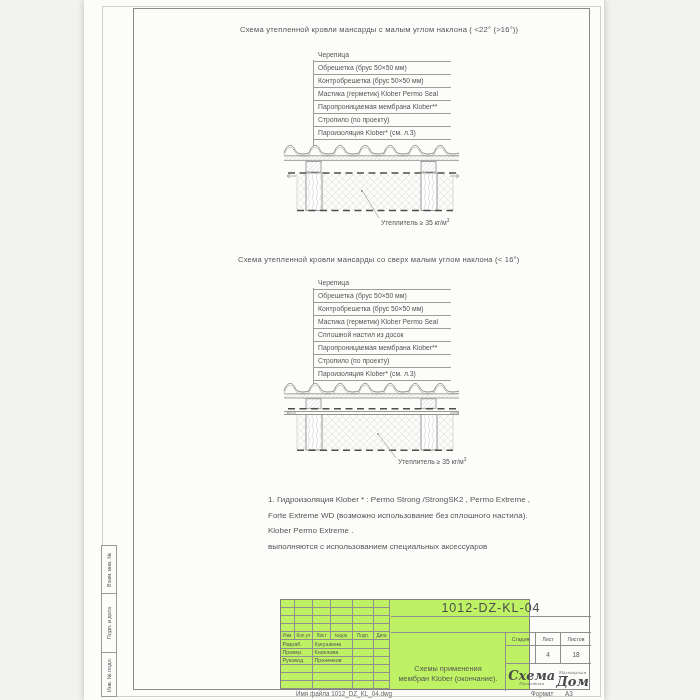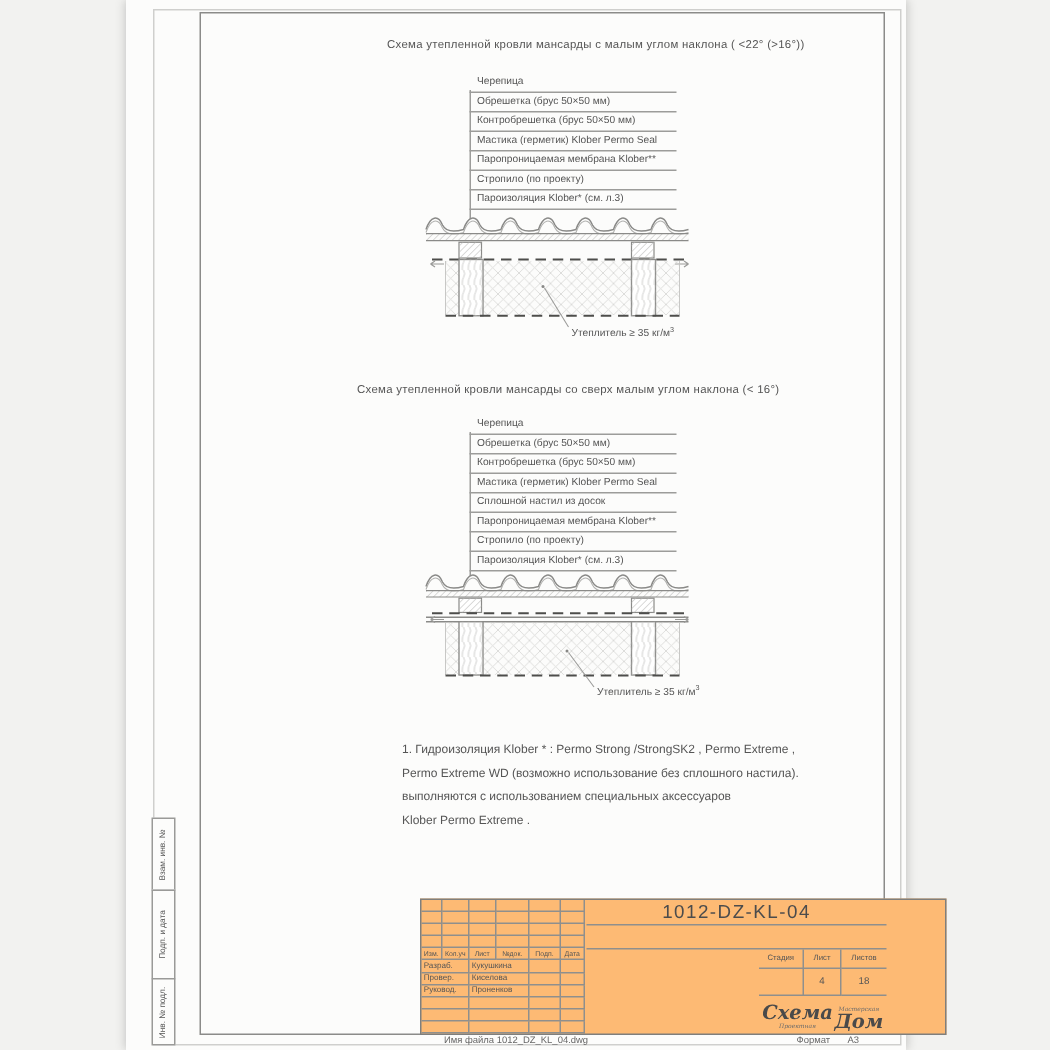--- a/index.html
+++ b/index.html
@@ -10,41 +10,41 @@
   .trim{position:absolute;left:102px;top:6px;width:499px;height:691px;border:1px solid #cfcfcd;box-sizing:border-box;}
   .frame{position:absolute;left:133px;top:8px;width:457px;height:682px;border:1.5px solid #8b8b89;box-sizing:border-box;}
 
   
   .stamp{position:absolute;left:101px;width:16px;border:1px solid #9a9a98;background:#fcfcfb;box-sizing:border-box;}
   .stamp span{position:absolute;left:50%;top:50%;transform:translate(-50%,-50%) rotate(-90deg);
               font-size:5.5px;color:#555;white-space:nowrap;}
   #stamp1{top:545px;height:49px;} #stamp2{top:593px;height:60px;} #stamp3{top:652px;height:45px;}
 
   .sec-title{position:absolute;font-size:7.6px;color:#555;white-space:nowrap;letter-spacing:.2px;}
-  #sec1-title{left:240px;top:25px;margin-left:18px;} #sec2-title{left:238px;top:255px;}
+  #sec1-title{left:240px;top:25px;} #sec2-title{left:238px;top:255px;}
 
   .lbllist{position:absolute;width:138px;}
   #list1{left:313px;top:49px;} #list2{left:313px;top:277px;}
   .lbl{height:12px;border-bottom:1px solid #9c9c9a;font-size:6.8px;color:#555;
        line-height:12.5px;padding-left:5px;white-space:nowrap;}
   .vleader{position:absolute;width:1px;background:#9c9c9a;}
   #leader1{left:313px;top:60px;height:86px;} #leader2{left:313px;top:288px;height:96px;}
 
   .diagram{position:absolute;width:180px;height:96px;}
   #diag1{left:283px;top:140px;} #diag2{left:283px;top:378px;}
 
   .ins-lbl{position:absolute;font-size:6.8px;color:#555;white-space:nowrap;}
   .ins-lbl sup{font-size:4.8px;}
   #ins1{left:381px;top:218px;} #ins2{left:398px;top:457px;}
 
   .notes{position:absolute;left:268px;top:492px;font-size:8px;color:#555;line-height:15.5px;white-space:nowrap;}
 
   
-  .tb{position:absolute;left:280px;top:599px;width:351px;height:91px;border:1.2px solid #7f7f7d;
-      box-sizing:border-box;background:#fdba74;color:#555;}
+  .tb{position:absolute;left:280px;top:599px;width:250px;height:91px;border:1.2px solid #7f7f7d;
+      box-sizing:border-box;background:#bef264;color:#555;}
   .tb-left{position:absolute;left:0;top:0;bottom:0;width:110px;display:grid;
            grid-template-columns:14px 18px 18px 22px 21px 16px;grid-template-rows:repeat(11,1fr);}
   .tb-left .c{border-right:1px solid #8f8f8d;border-bottom:1px solid #8f8f8d;overflow:hidden;
               display:flex;align-items:center;}
   .tb-left .h{font-size:4.6px;justify-content:center;color:#555;}
   .tb-left .t{font-size:5.4px;padding-left:1.5px;}
   .sp2{grid-column:span 2;}
   .tb-num{position:absolute;left:110px;top:0;width:200px;height:17px;border-bottom:1px solid #8f8f8d;
           box-sizing:border-box;display:flex;align-items:center;justify-content:center;
           font-size:12.5px;letter-spacing:1px;color:#4c4c4c;}
@@ -217,23 +217,23 @@
     <circle cx="95" cy="56" r="1" fill="#888886"></circle>
     <path d="M96,57 L113,80" stroke="#9a9a98" stroke-width="0.7" fill="none"></path>
   </g>
 </svg>
 <div class="ins-lbl" id="ins2">
   <span>Утеплитель ≥ 35 кг/м</span><sup>3</sup>
 </div>
 
 <div class="notes">
   <div>1. Гидроизоляция Klober * :   Permo Strong /StrongSK2 ,  Permo Extreme ,</div>
-  <div>Permo Extreme WD (возможно использование без сплошного настила).</div>
+  <div>Forte Extreme WD (возможно использование без сплошного настила).</div>
+  <div>Klober Permo Extreme .</div>
   <div>выполняются с использованием  специальных аксессуаров</div>
-  <div>Klober Permo Extreme .</div>
 </div>
 
 <div class="tb">
   <div class="tb-left">
     <div class="c"></div>
       <div class="c"></div>
       <div class="c"></div>
       <div class="c"></div>
       <div class="c"></div>
       <div class="c"></div>
@@ -281,20 +281,24 @@
       <div class="c sp2"></div>
       <div class="c"></div>
       <div class="c"></div>
     <div class="c sp2"></div>
       <div class="c sp2"></div>
       <div class="c"></div>
       <div class="c"></div>
   </div>
   <div class="tb-num">1012-DZ-KL-04</div>
   <div class="tb-band"></div>
+  <div class="tb-title">
+    <div>Схемы применения</div>
+    <div>мембран Klober (окончание).</div>
+  </div>
   <div class="tb-stage">
     <div class="c hh">Стадия</div>
     <div class="c hh">Лист</div>
     <div class="c hh">Листов</div>
     <div class="c vv"></div>
     <div class="c vv">4</div>
     <div class="c vv">18</div>
   </div>
   <div class="tb-logo">
     <div class="lg-left">

